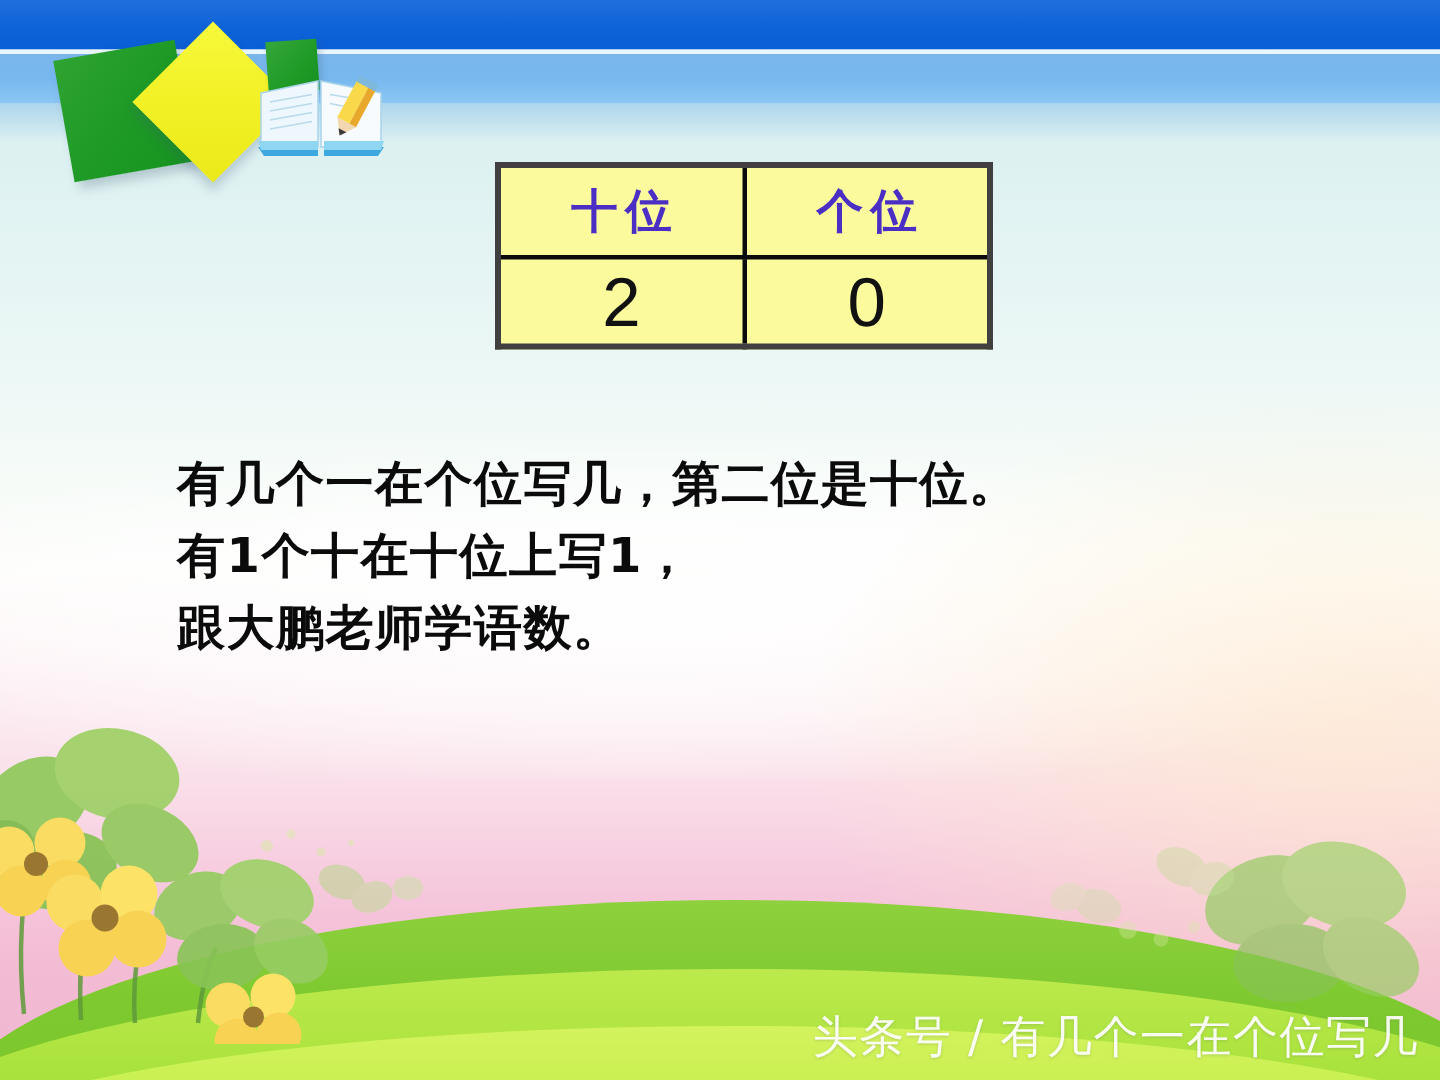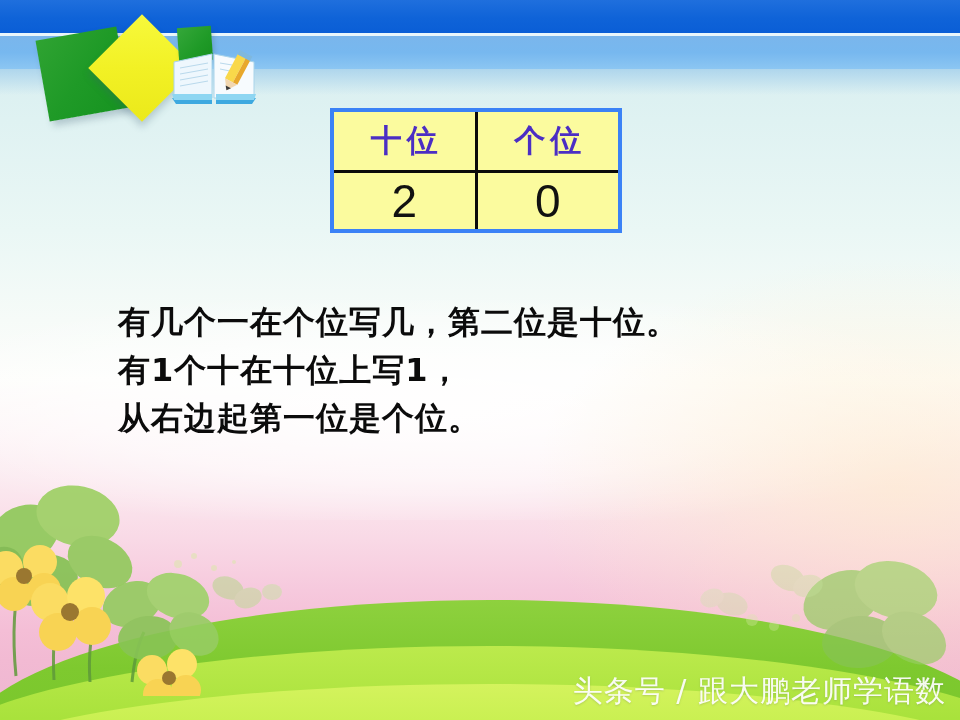--- a/index.html
+++ b/index.html
@@ -116,23 +116,23 @@
   .book {
     left: 170px; top: 48px;
     width: 88px; height: 56px;
   }
   .book svg { display: block; }
 
   
   .pv-table {
     position: absolute;
     left: 330px; top: 108px;
-    width: 292px;
+    width: 332px;
     border-collapse: collapse;
-    border: 4px solid #3b82f6;
+    border: 4px solid #404040;
     background: #fbfb9e;
   }
   .pv-table td {
     border: 3px solid #0b0b0b;
     background: #fbfb9e;
     text-align: center;
     vertical-align: middle;
     padding: 0;
     width: 50%;
   }
@@ -278,21 +278,21 @@
     <tr class="pv-body">
       <td>2</td>
       <td>0</td>
     </tr>
   </tbody>
     </table>
 
   <div class="lesson-text">
     <span class="line">有几个一在个位写几，第二位是十位。</span>
     <span class="line">有1个十在十位上写1，</span>
-    <span class="line">从右边起第一位是个位。</span>
+    <span class="line">跟大鹏老师学语数。</span>
   </div>
 
   <div class="hill-back"></div>
   <div class="hill-mid"></div>
   <div class="hill-front"></div>
 
   <div class="flora-left">
     <svg width="330" height="220" viewBox="0 0 330 220">
       <g stroke="#5f9a3a" stroke-width="3" fill="none" opacity="0.85">
         <path d="M34 200 C30 160 32 120 40 96"></path>
@@ -370,15 +370,15 @@
         <ellipse cx="20" cy="56" rx="12" ry="9" fill="#c6e9a4" transform="rotate(-20 20 56)"></ellipse>
       </g>
       <g opacity="0.4" fill="#d7e9a8">
         <circle cx="60" cy="78" r="6"></circle>
         <circle cx="82" cy="84" r="5"></circle>
         <circle cx="104" cy="76" r="4"></circle>
       </g>
     </svg>
   </div>
 
-  <div class="watermark">头条号 / 跟大鹏老师学语数</div>
+  <div class="watermark">头条号 / 有几个一在个位写几</div>
 
 </div>
 
 </body></html>

